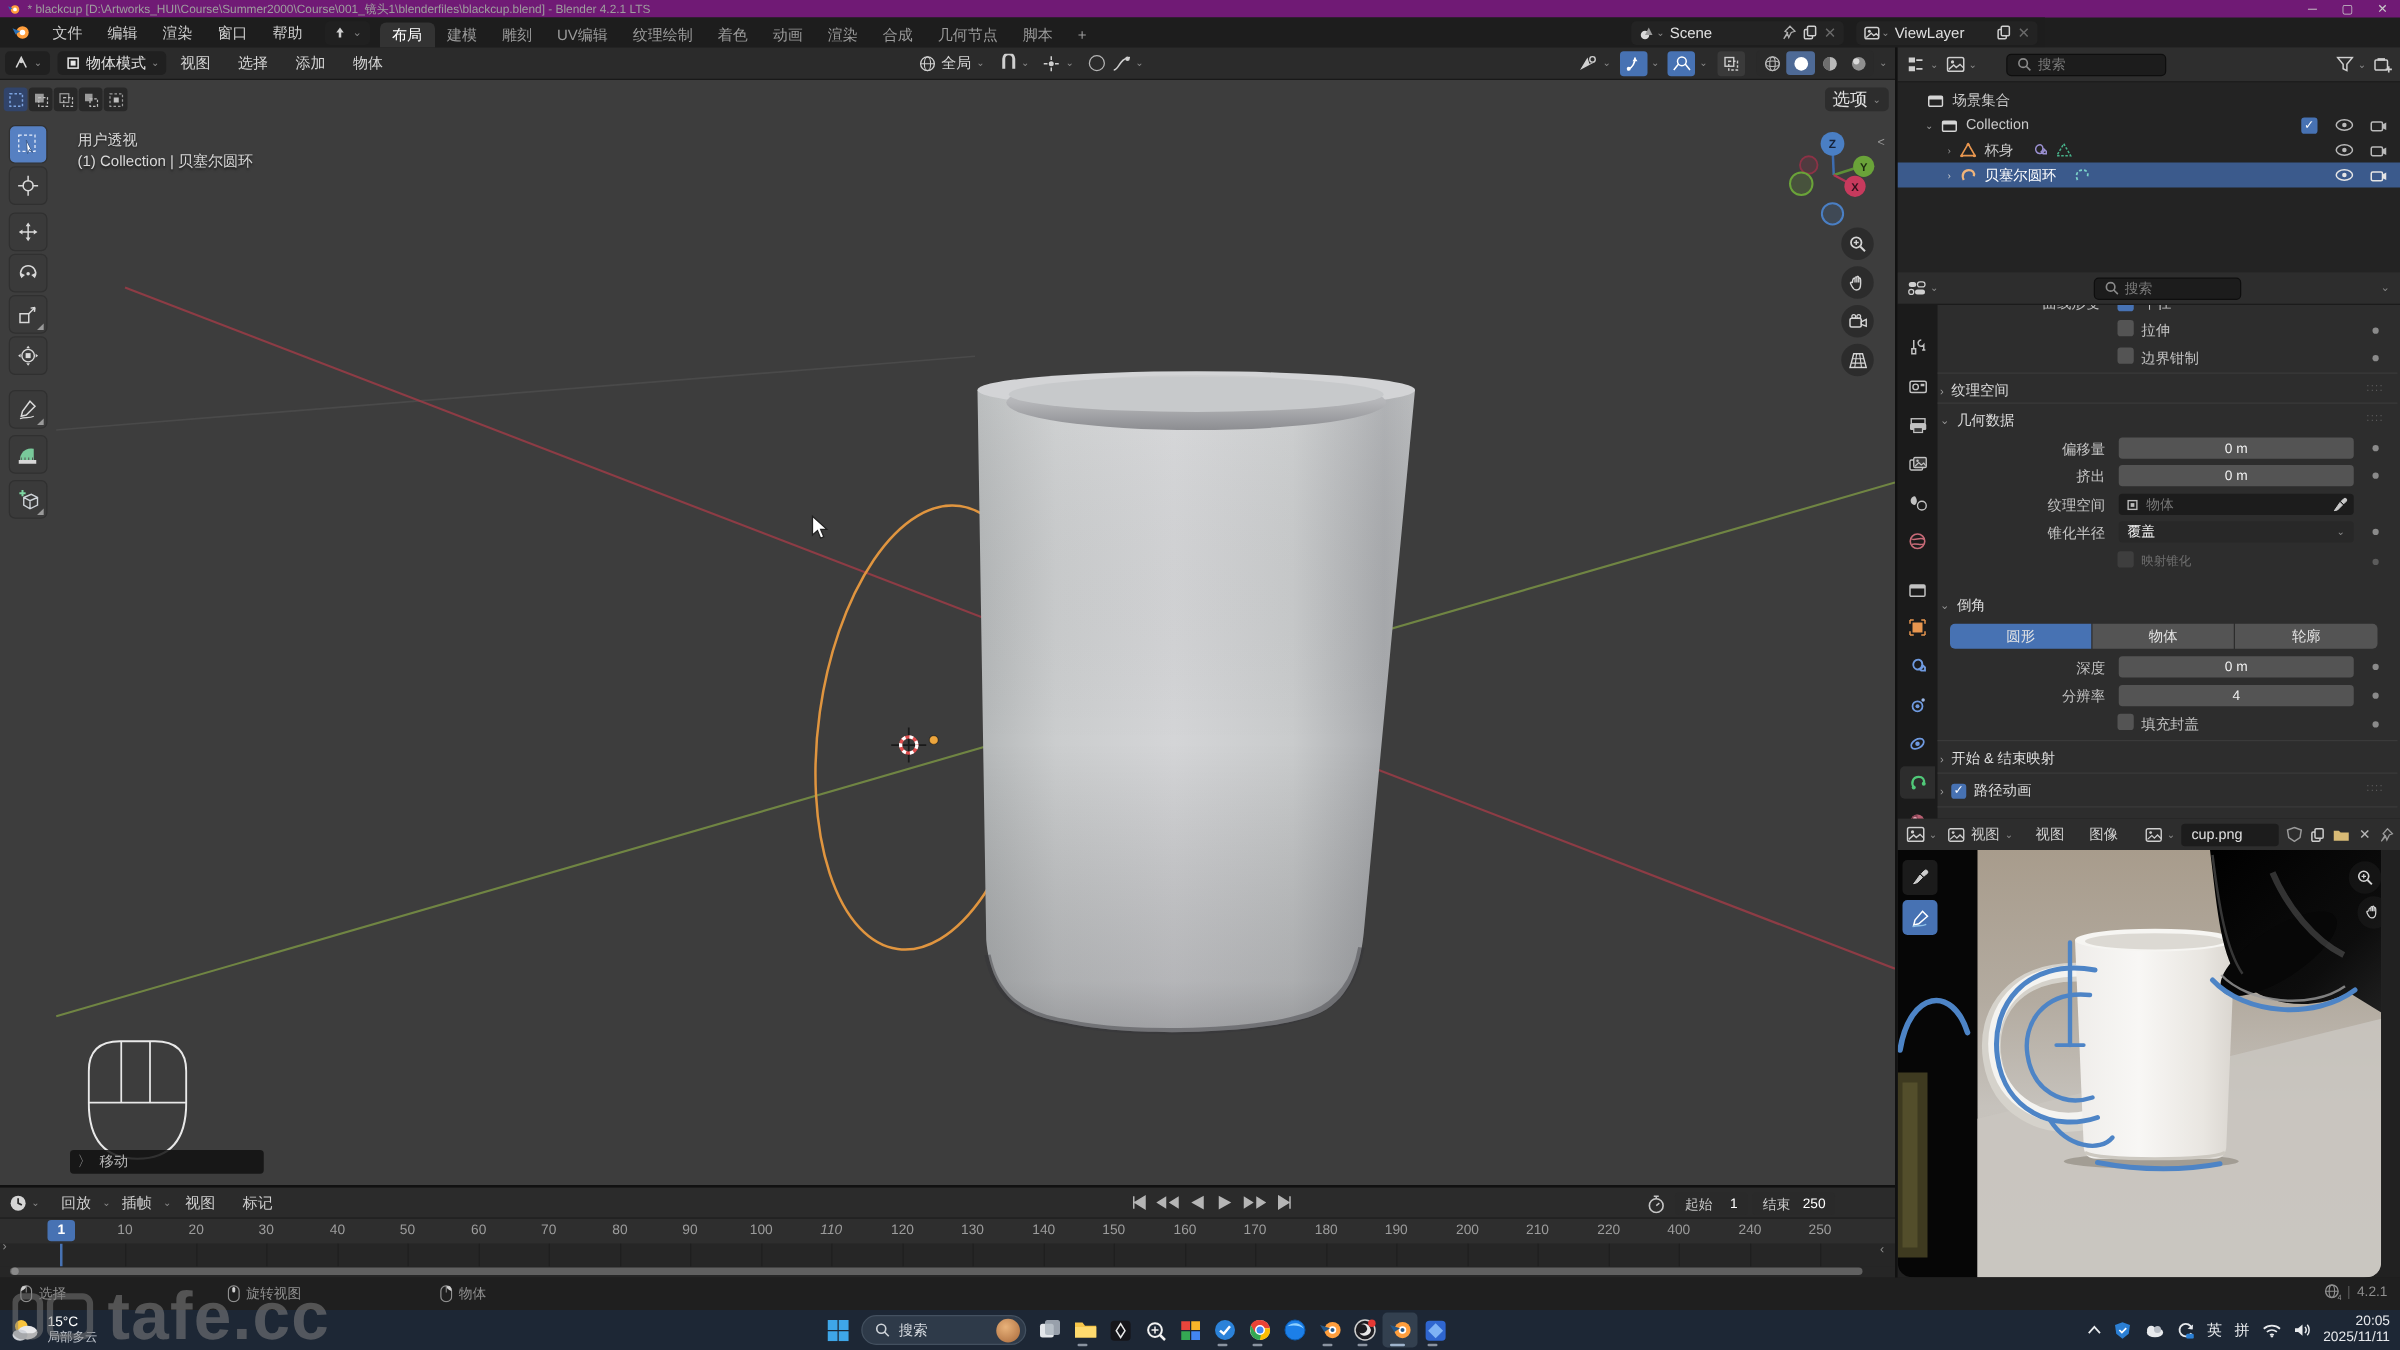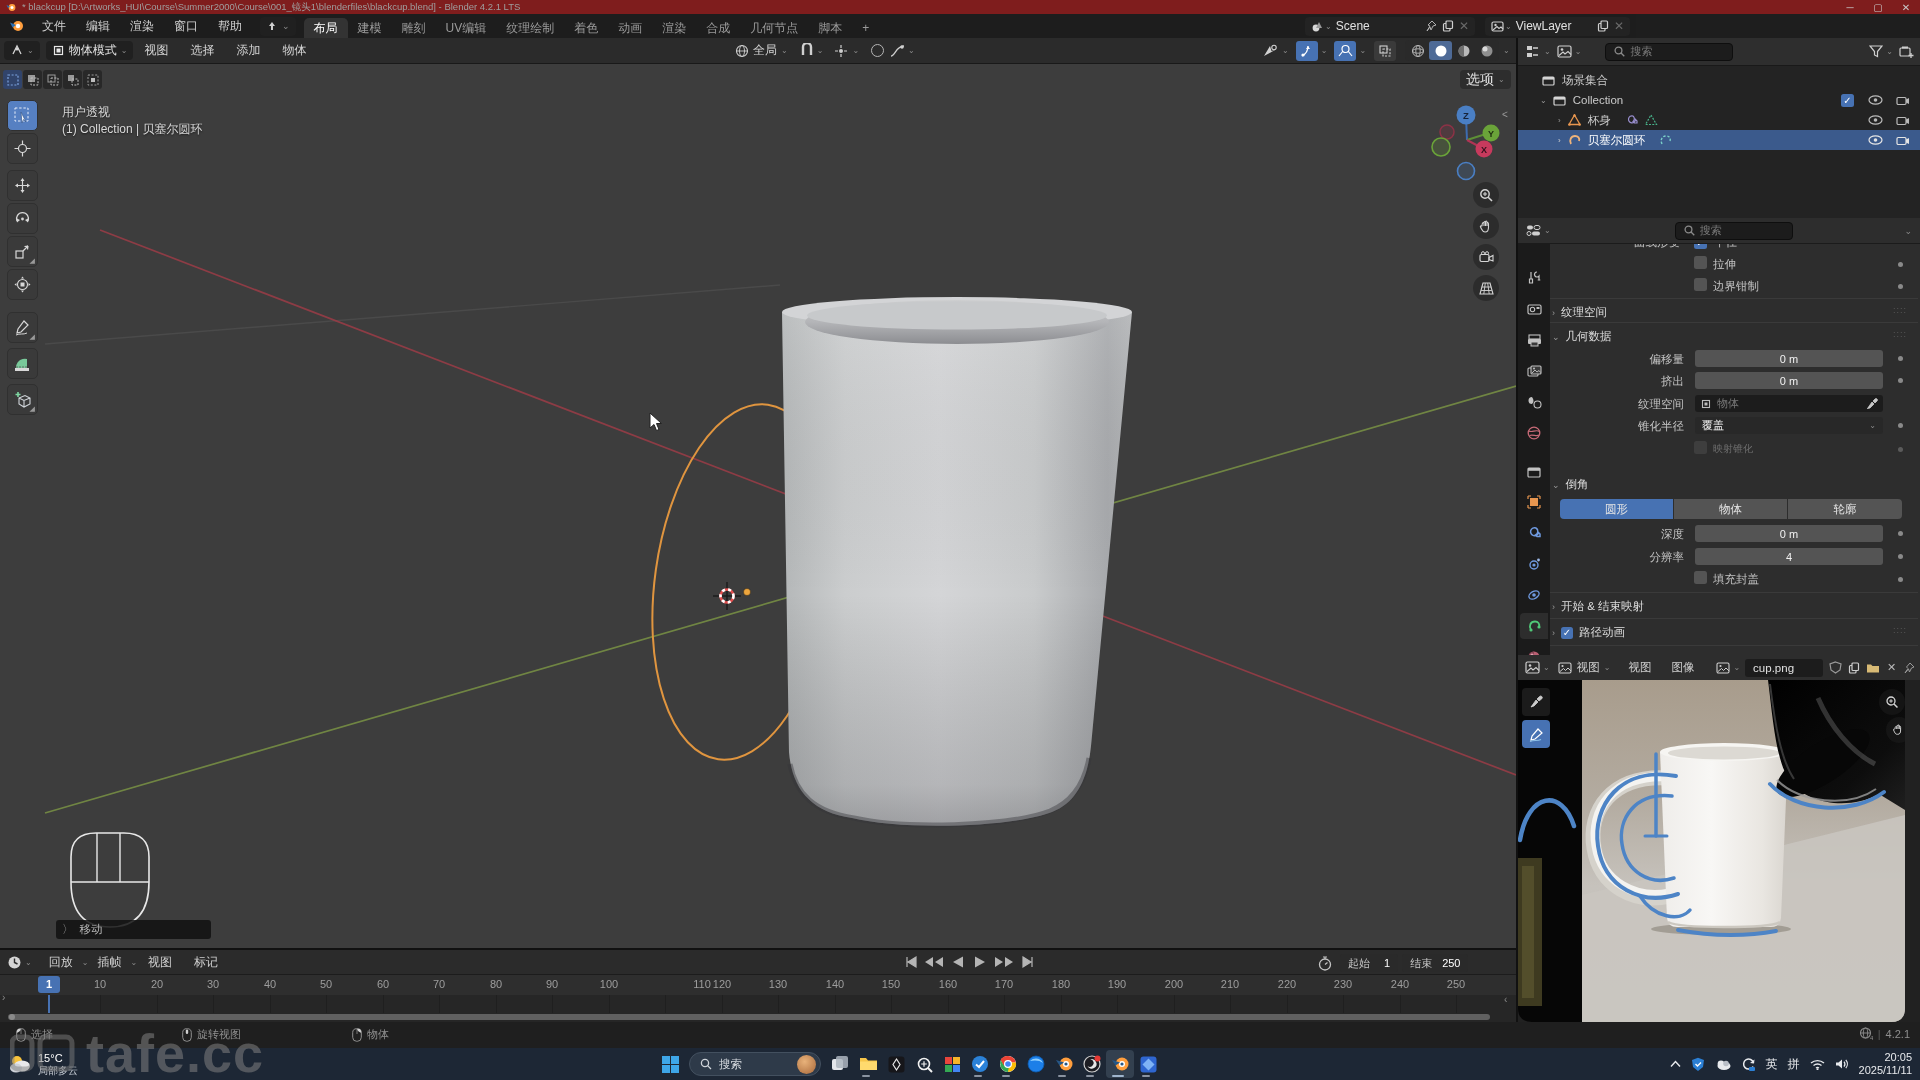--- a/index.html
+++ b/index.html
@@ -1,20 +1,20 @@
 <!DOCTYPE html>
 <html><head>
 <meta charset="utf-8">
 <style>
 *{margin:0;padding:0;box-sizing:border-box}
 html,body{width:1920px;height:1080px;overflow:hidden;background:#000}
 body{font-family:"Liberation Sans","DejaVu Sans",sans-serif;-webkit-font-smoothing:antialiased}
 .abs{position:absolute}
 .screen{position:relative;width:1920px;height:1080px;background:#1e1e1e;overflow:hidden}
-.titlebar{left:0;top:0;width:1920px;height:14px;background:#7f1d1d;color:#9e9e9e;font-size:9.5px;display:flex;align-items:center}
+.titlebar{left:0;top:0;width:1920px;height:14px;background:#701a75;color:#9e9e9e;font-size:9.5px;display:flex;align-items:center}
 .winbtn{color:#c9c9c9;font-size:10px;width:28px;text-align:center}
 .menubar{left:0;top:14px;width:1636px;height:24px;background:#1d1d1d;display:flex;align-items:center;font-size:12px;color:#cfcfcf}
 .menu-item{padding:0 10px;height:100%;display:flex;align-items:center}
 .ws-tab{padding:0 10px;height:20px;display:flex;align-items:center;color:#9b9b9b;border-radius:5px 5px 0 0;margin-top:4px}
 .ws-tab.active{background:#333;color:#fff}
 .vph{left:0;top:38px;width:1516px;height:26px;background:#2b2b2b;display:flex;align-items:center;font-size:12px;color:#d4d4d4;border-bottom:1px solid #191919}
 .btn-dd{background:#202020;border-radius:4px;height:19px;display:flex;align-items:center;padding:0 6px;color:#e0e0e0}
 .viewport{left:0;top:64px;width:1516px;height:884px;background:#3d3d3d;overflow:hidden}
 .selrow{position:absolute;left:3px;top:6px;display:flex;gap:1px}
 .selbtn{width:19px;height:19px;background:#282828;border-radius:3px;display:flex;align-items:center;justify-content:center}
@@ -923,33 +923,33 @@
           <span class="tick-num" style="left: 100px;">10</span>
           <span class="tick-num" style="left: 157px; text-align: center;">20</span>
           <span class="tick-num" style="left: 213px;">30</span>
           <span class="tick-num" style="left: 270px;">40</span>
           <span class="tick-num" style="left: 326px;">50</span>
           <span class="tick-num" style="left: 383px;">60</span>
           <span class="tick-num" style="left: 439px;">70</span>
           <span class="tick-num" style="left: 496px;">80</span>
           <span class="tick-num" style="left: 552px;">90</span>
           <span class="tick-num" style="left: 609px;">100</span>
-          <span class="tick-num" style="left: 702px;">110</span>
+          <span class="tick-num" style="left: 665px; font-style: italic;">110</span>
           <span class="tick-num" style="left: 722px;">120</span>
           <span class="tick-num" style="left: 778px;">130</span>
           <span class="tick-num" style="left: 835px;">140</span>
           <span class="tick-num" style="left: 891px;">150</span>
           <span class="tick-num" style="left: 948px;">160</span>
           <span class="tick-num" style="left: 1004px;">170</span>
           <span class="tick-num" style="left: 1061px;">180</span>
           <span class="tick-num" style="left: 1117px;">190</span>
           <span class="tick-num" style="left: 1174px;">200</span>
           <span class="tick-num" style="left: 1230px;">210</span>
           <span class="tick-num" style="left: 1287px;">220</span>
-          <span class="tick-num" style="left: 1343px;">230</span>
+          <span class="tick-num" style="left: 1343px;">400</span>
           <span class="tick-num" style="left: 1400px;">240</span>
           <span class="tick-num" style="left: 1456px;">250</span>
         </div>
       <div class="abs" style="left:38px;top:1px;width:22px;height:17px;background:#4772b3;border-radius:3px;color:#fff;font-size:11px;font-weight:bold;text-align:center;line-height:17px">1</div>
     </div>
     <div class="tl-track">
       <div>
           <span style="position: absolute; top: 0px; width: 1px; height: 18px; background: rgb(31, 31, 31); left: 100px;"></span>
           <span style="position: absolute; top: 0px; width: 1px; height: 18px; background: rgb(31, 31, 31); left: 157px;"></span>
           <span style="position: absolute; top: 0px; width: 1px; height: 18px; background: rgb(31, 31, 31); left: 213px;"></span>

